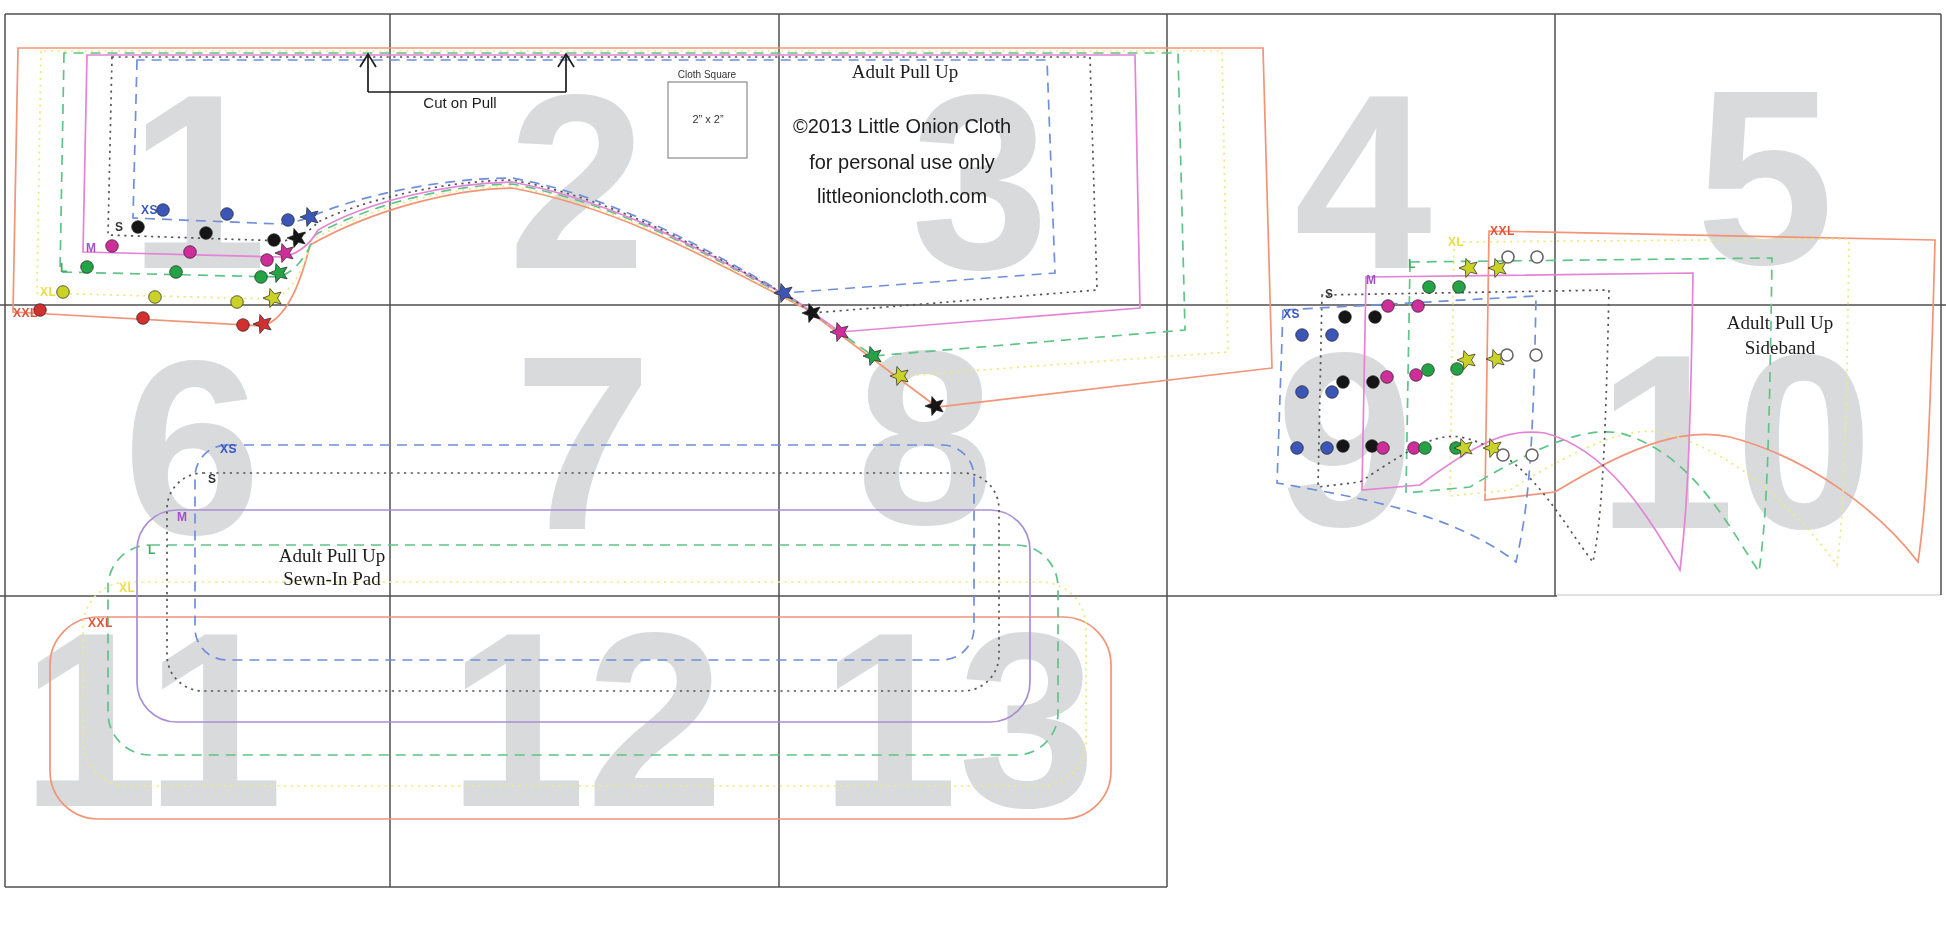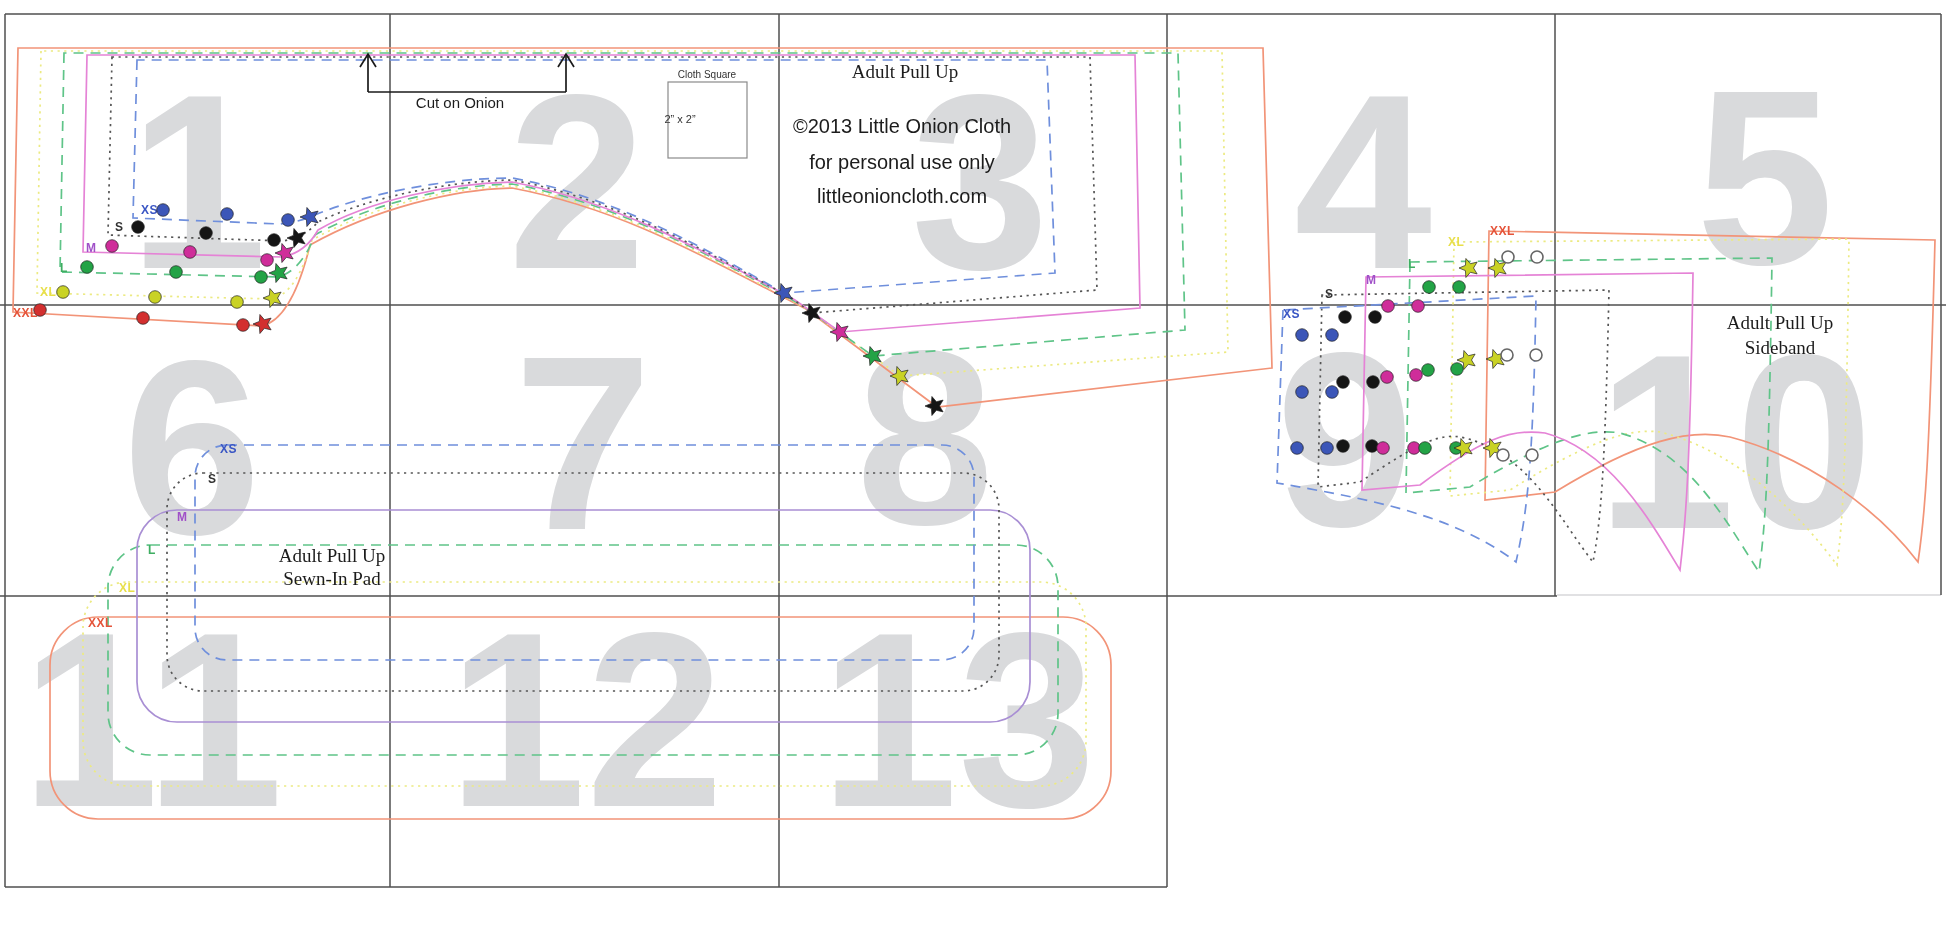--- a/index.html
+++ b/index.html
@@ -178,23 +178,23 @@
         <circle cx="1414" cy="448" r="6.3" fill="#cf2d9a" stroke="#222" stroke-width="0.7"></circle>
         <circle cx="1425" cy="448" r="6.3" fill="#23a346" stroke="#222" stroke-width="0.7"></circle>
         <circle cx="1456" cy="448" r="6.3" fill="#23a346" stroke="#222" stroke-width="0.7"></circle>
         <path d="M1454.0,448.0L1460.4,445.4L1460.9,438.5L1465.4,443.7L1472.1,442.1L1468.5,448.0L1472.1,453.9L1465.4,452.3L1460.9,457.5L1460.4,450.6Z" fill="#c9d225" stroke="#222" stroke-width="0.7"></path>
         <path d="M1483.0,448.0L1489.4,445.4L1489.9,438.5L1494.4,443.7L1501.1,442.1L1497.5,448.0L1501.1,453.9L1494.4,452.3L1489.9,457.5L1489.4,450.6Z" fill="#c9d225" stroke="#222" stroke-width="0.7"></path>
         <circle cx="1503" cy="455" r="6" fill="#ffffff" stroke="#666666" stroke-width="1.6"></circle>
         <circle cx="1532" cy="455" r="6" fill="#ffffff" stroke="#666666" stroke-width="1.6"></circle>
       </g>
   </svg>
 
-  <div class="txt t15" style="left:460px;top:103px;">Cut on Onion</div>
+  <div class="txt t15" style="left:460px;top:103px;">Cut on Pull</div>
   <div class="txt t10" style="left:707px;top:75px;">Cloth Square</div>
-  <div class="txt t11" style="left:680px;top:120px;text-align:right;">2” x 2”</div>
+  <div class="txt t11" style="left:708px;top:120px;text-align:right;">2” x 2”</div>
   <div class="txt t19" style="left:905px;top:72px;">Adult Pull Up</div>
   <div class="txt t20" style="left:902px;top:126px;">©2013 Little Onion Cloth</div>
   <div class="txt t20" style="left:902px;top:150px;margin-top:12px;">for personal use only</div>
   <div class="txt t20" style="left:902px;top:196px;">littleonioncloth.com</div>
   <div class="txt t19" style="left:332px;top:556px;">Adult Pull Up</div>
   <div class="txt t19" style="left:332px;top:579px;">Sewn-In Pad</div>
   <div class="txt t19" style="left:1780px;top:323px;">Adult Pull Up</div>
   <div class="txt t19" style="left:1780px;top:348px;">Sideband</div>
 </div>
 

